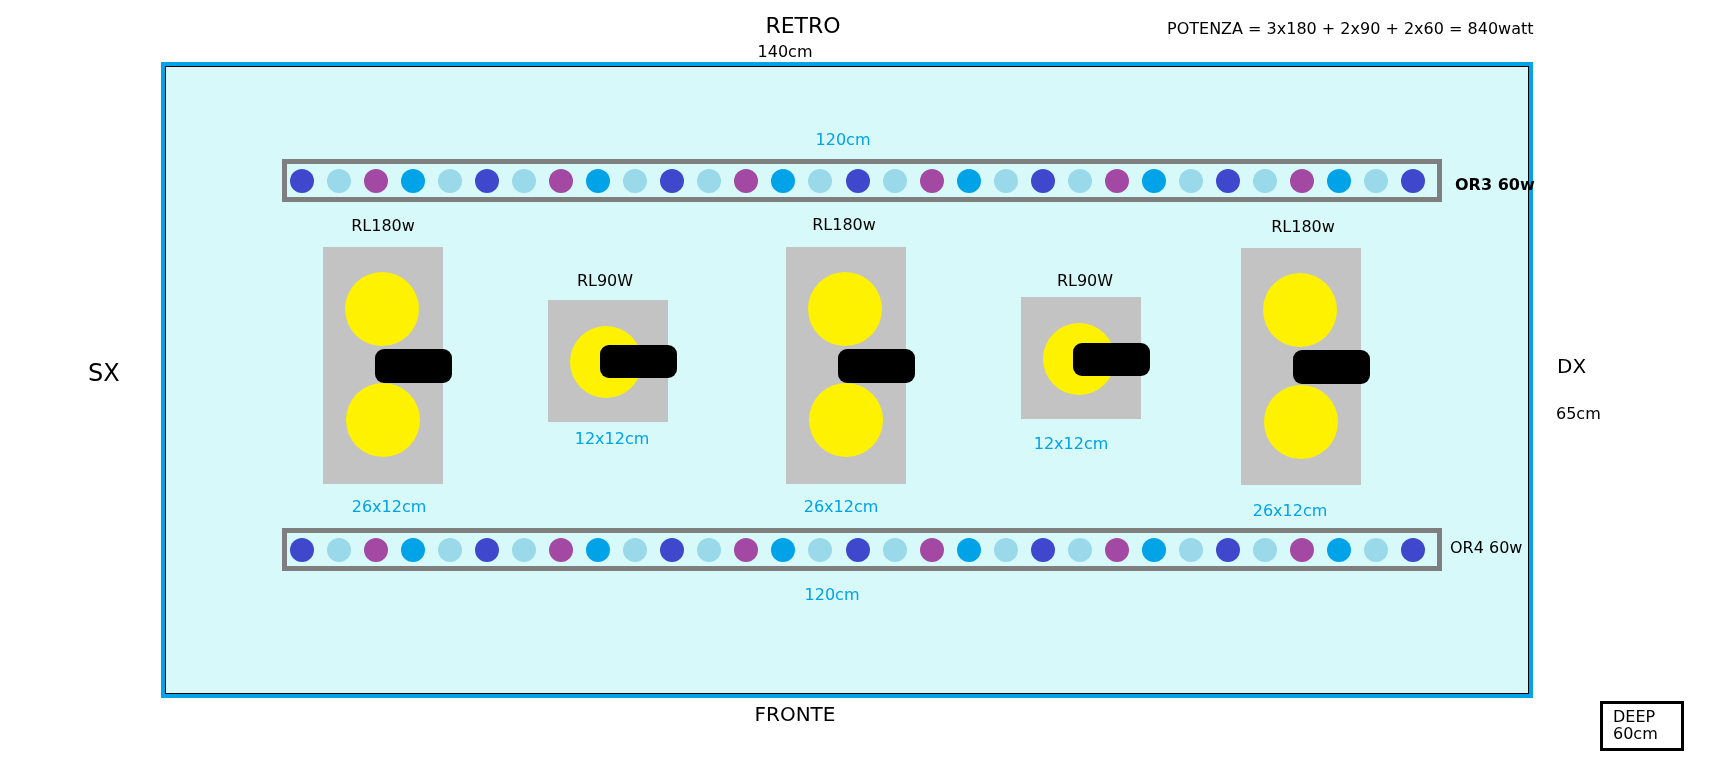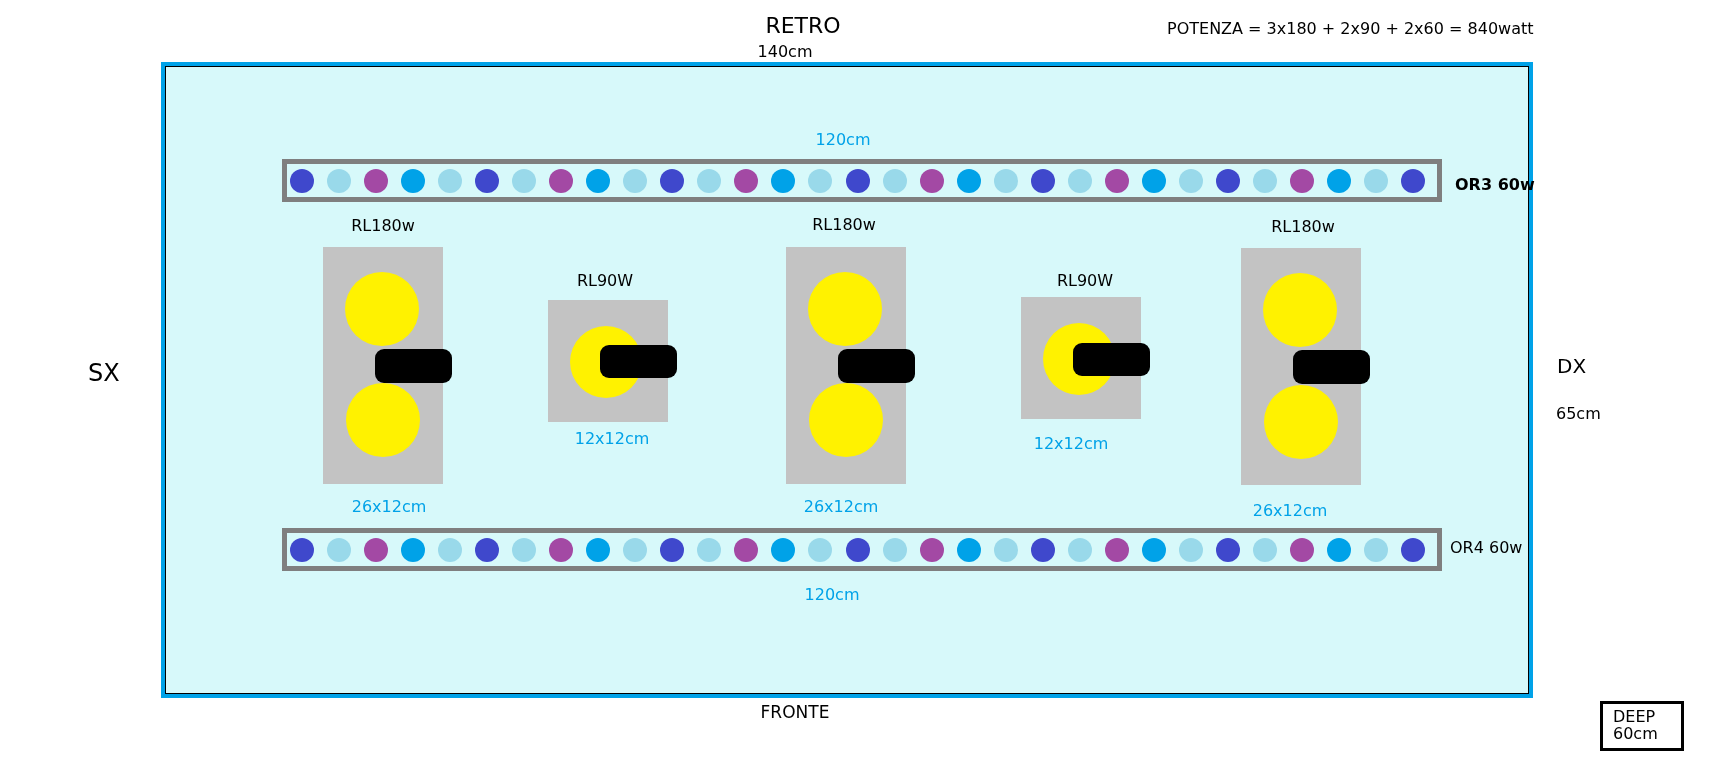--- a/index.html
+++ b/index.html
@@ -22,21 +22,21 @@
 </style>
 </head>
 <body>
 
 <div class="txt center" style="left:803px; top:15px; font-size:22px;">RETRO</div>
 <div class="txt center" style="left:785px; top:44px; font-size:16px;">140cm</div>
 <div class="txt" style="left:1167px; top:21px; font-size:16px;">POTENZA = 3x180 + 2x90 + 2x60 = 840watt</div>
 <div class="txt" style="left:88px; top:361px; font-size:24px;">SX</div>
 <div class="txt" style="left:1557px; top:356px; font-size:20px;">DX</div>
 <div class="txt" style="left:1556px; top:393px; font-size:16px;margin-top:13px;">65cm</div>
-<div class="txt center" style="left:795px; top:704px; font-size:17px;">FRONTE</div>
+<div class="txt center" style="left:795px; top:704px; font-size:20px;">FRONTE</div>
 <div class="deep">
   <div>DEEP</div>
   <div>60cm</div>
 </div>
 
 <div class="tank"></div>
 
 <div class="txt center blue" style="left:843px; top:132px; font-size:16px;">120cm</div>
 <div class="strip" id="strip-top" style="top:159px;">
     <div class="dot" style="left: 3px; top: 5px; background: rgb(63, 72, 204);"></div>

